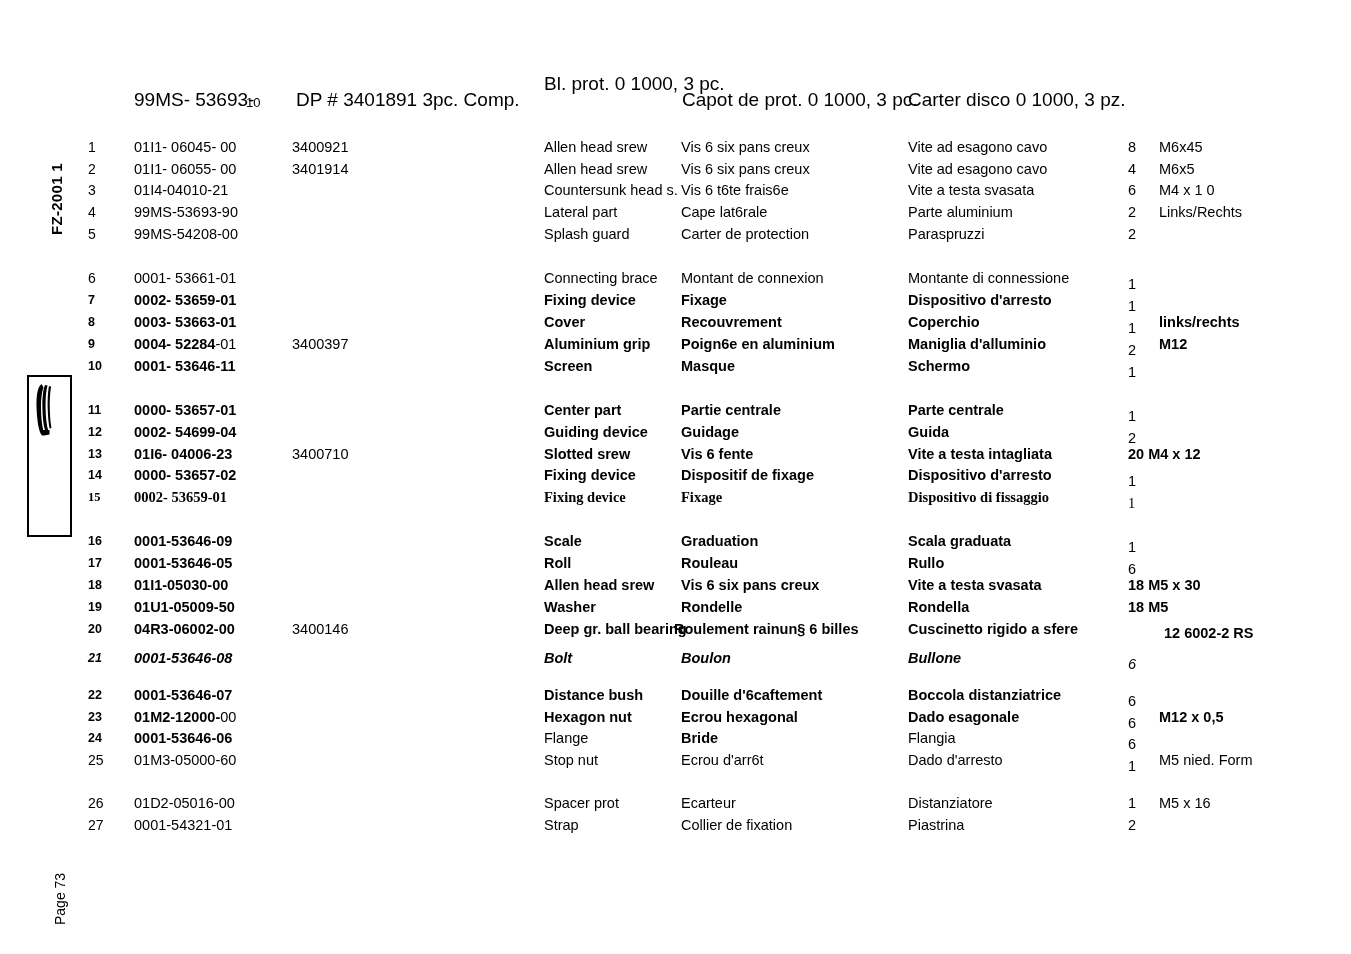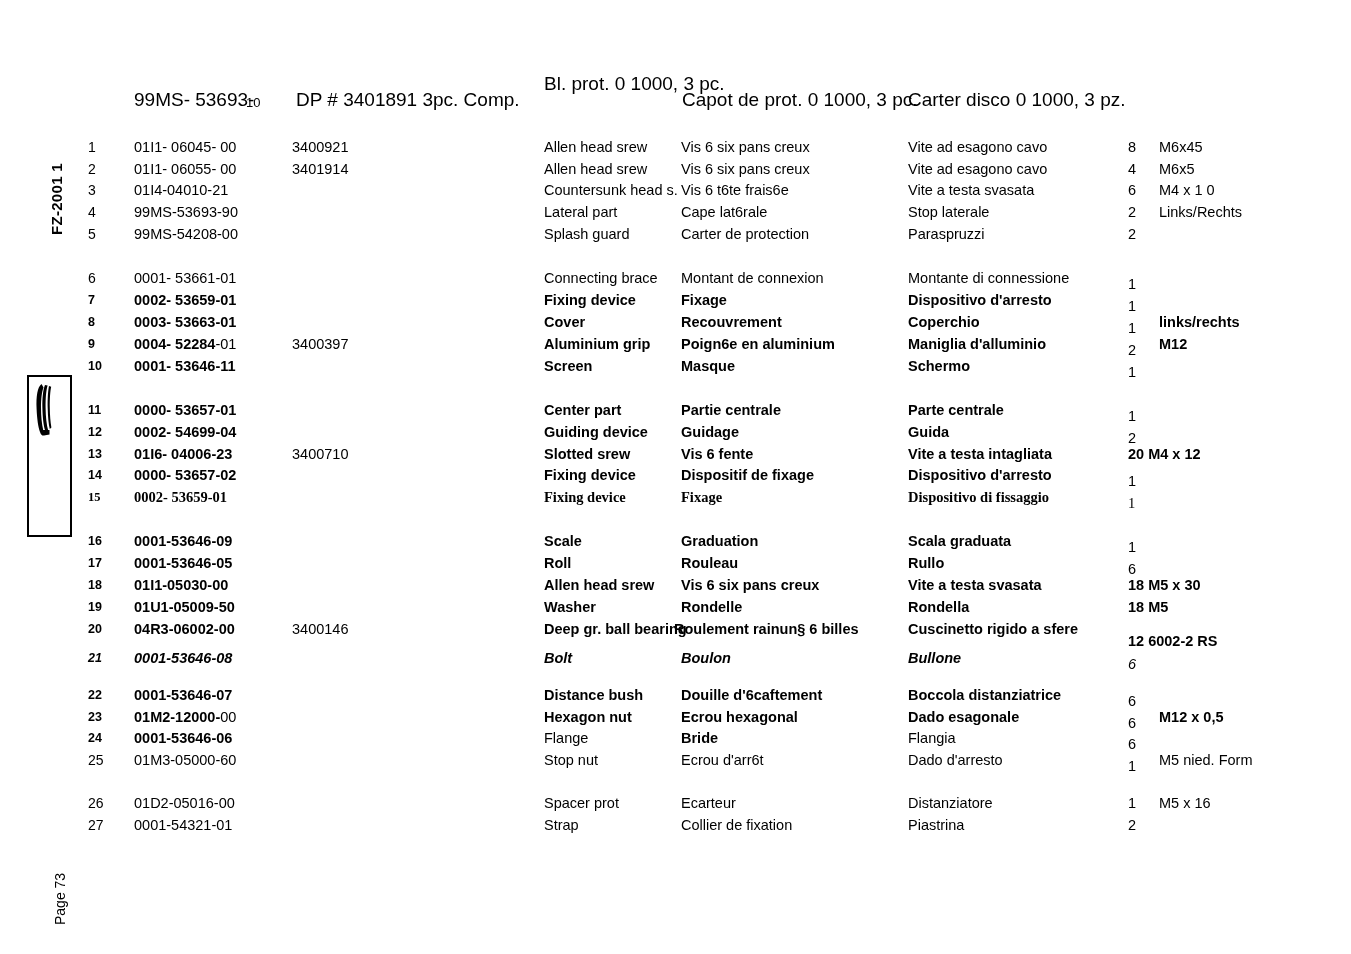--- a/index.html
+++ b/index.html
@@ -158,21 +158,21 @@
         <div class="cell c-fr n">Vis 6 t6te frais6e</div>
         <div class="cell c-it n">Vite a testa svasata</div>
         <div class="cell c-qty n" style="top:0px;">6</div>
         <div class="cell c-note n">M4 x 1 0</div>
       </div>
       <div class="row" style="top: 201px;">
         <div class="cell c-idx n idx-md">4</div>
         <div class="cell c-part n">99MS-53693-90</div>
         <div class="cell c-en n">Lateral part</div>
         <div class="cell c-fr n">Cape lat6rale</div>
-        <div class="cell c-it n">Stop laterale</div>
+        <div class="cell c-it n">Parte aluminium</div>
         <div class="cell c-qty n" style="top:0px;">2</div>
         <div class="cell c-note n">Links/Rechts</div>
       </div>
       <div class="row" style="top: 223px;">
         <div class="cell c-idx n idx-md">5</div>
         <div class="cell c-part n">99MS-54208-00</div>
         <div class="cell c-en n">Splash guard</div>
         <div class="cell c-fr n">Carter de protection</div>
         <div class="cell c-it n">Paraspruzzi</div>
         <div class="cell c-qty n" style="top:0px;">2</div>
@@ -293,21 +293,21 @@
         <div class="cell c-it b">Rondella</div>
         <div class="cell c-qty b" style="top:0px;">18 M5</div>
       </div>
       <div class="row" style="top: 618px;">
         <div class="cell c-idx b idx-sm">20</div>
         <div class="cell c-part b">04R3-06002-00</div>
         <div class="cell c-alt n">3400146</div>
         <div class="cell c-en b">Deep gr. ball bearing</div>
         <div class="cell c-fr b" style="left: 674px;">Roulement rainun§ 6 billes</div>
         <div class="cell c-it b">Cuscinetto rigido a sfere</div>
-        <div class="cell c-qty b" style="top:12px;">12 6002-2 RS</div>
+        <div class="cell c-qty b" style="top:4px;margin-left:36px;">12 6002-2 RS</div>
       </div>
       <div class="row" style="top: 647px; font-style: italic;">
         <div class="cell c-idx b idx-sm">21</div>
         <div class="cell c-part b">0001-53646-08</div>
         <div class="cell c-en b">Bolt</div>
         <div class="cell c-fr b">Boulon</div>
         <div class="cell c-it b">Bullone</div>
         <div class="cell c-qty n" style="top:6px;">6</div>
       </div>
       <div class="row" style="top: 684px;">

